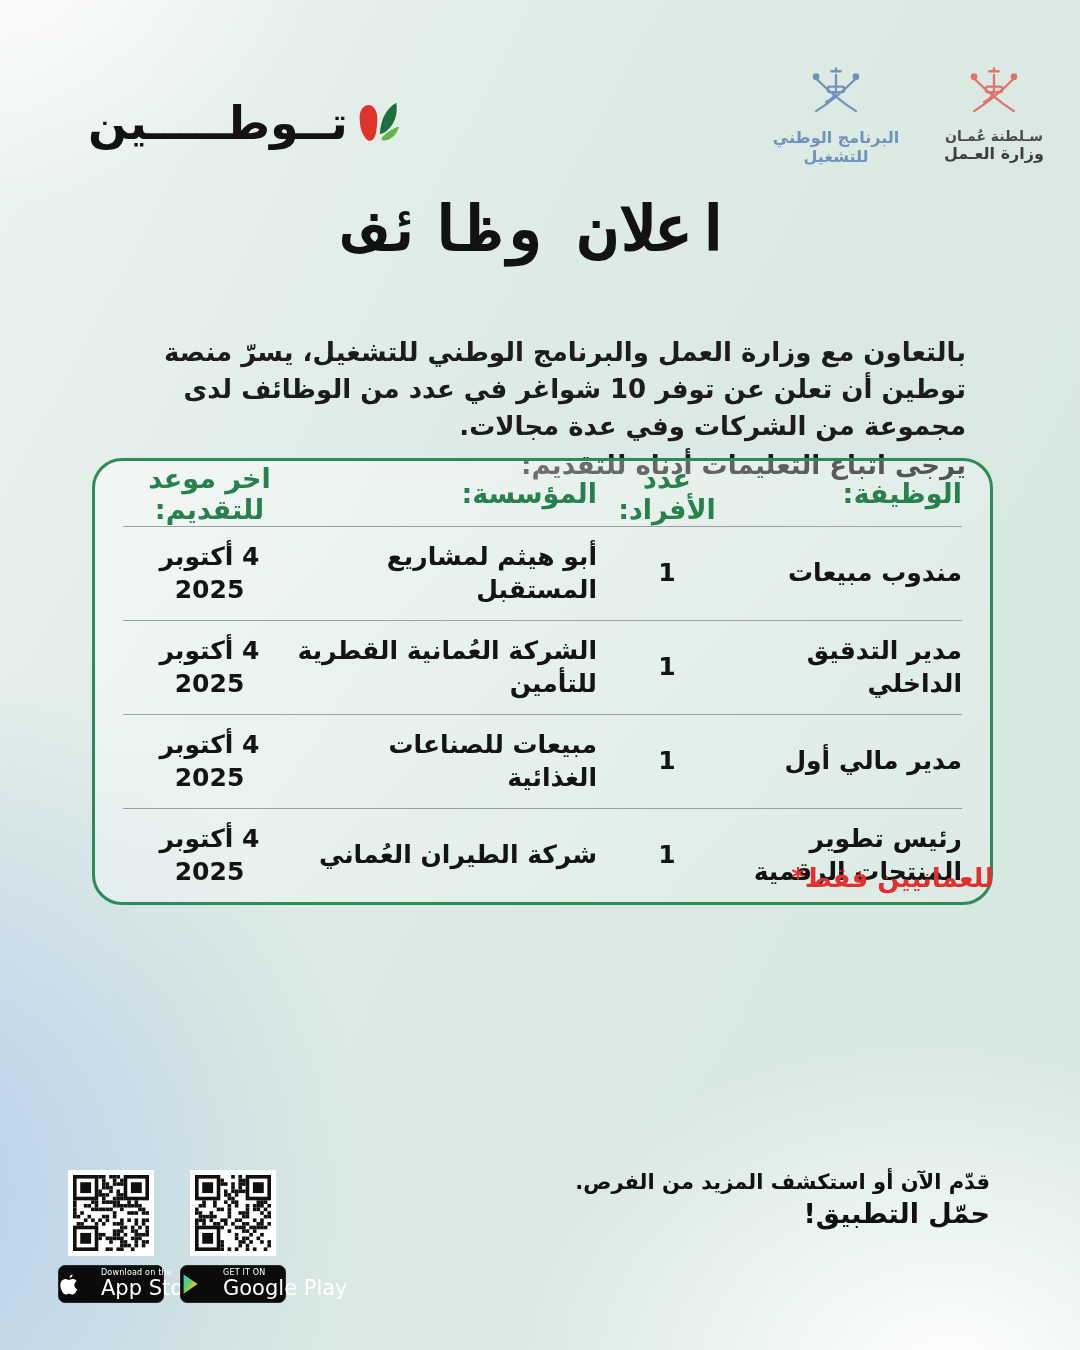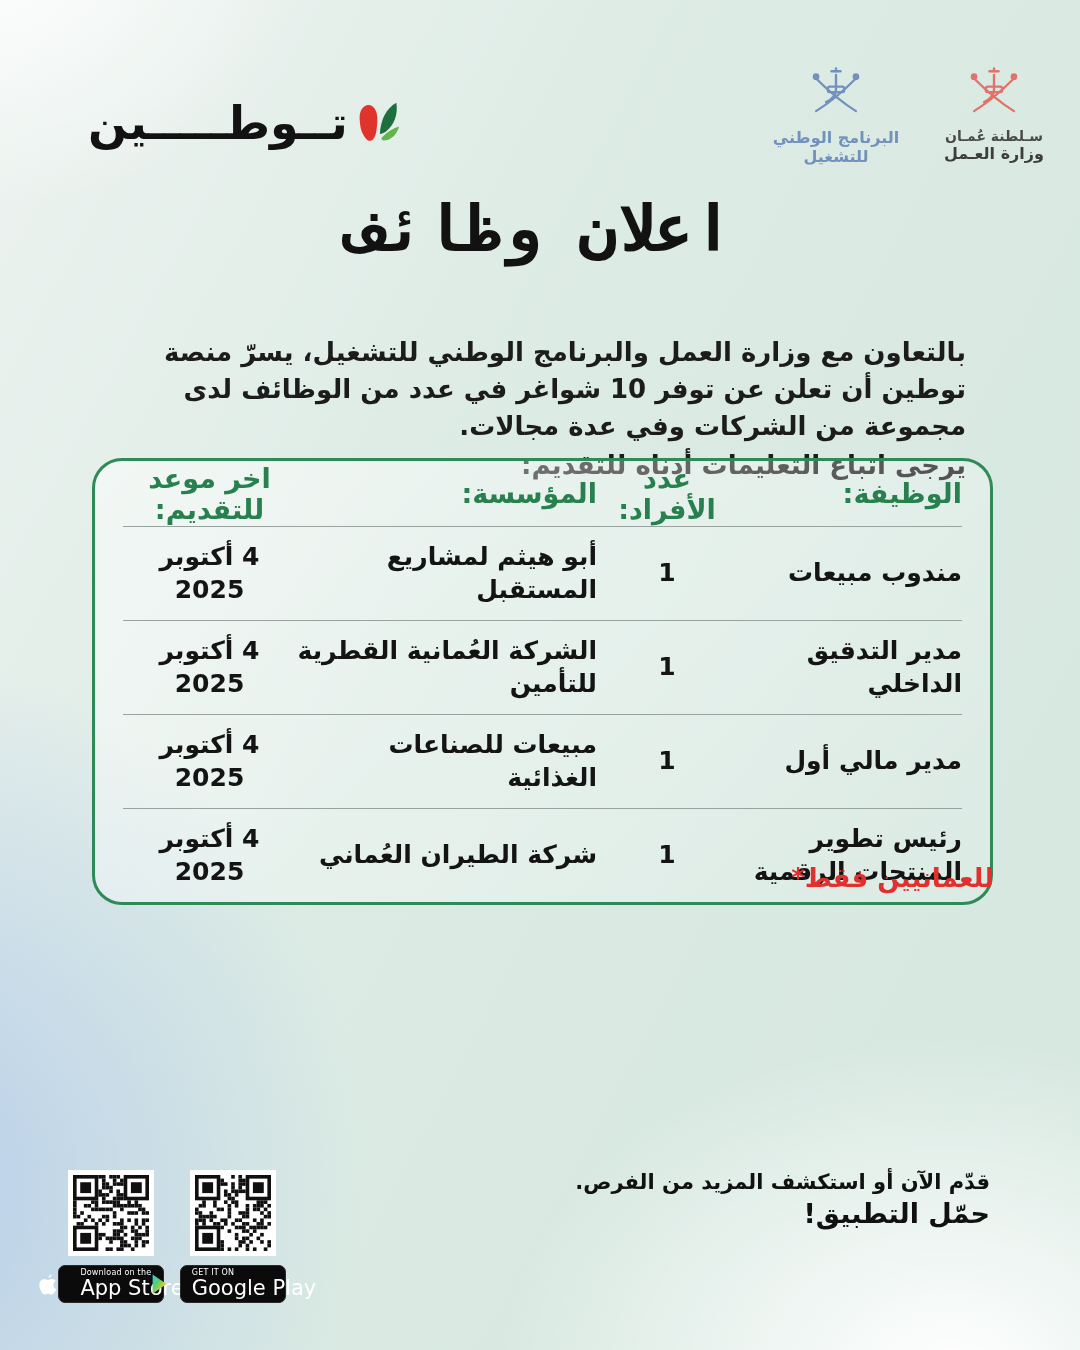--- a/index.html
+++ b/index.html
@@ -63,21 +63,21 @@
   
   .cta { position:absolute; right:90px; top:1170px; direction:rtl; text-align:right; color:#111; }
   .cta .cta1 { font-size:21px; font-weight:800; }
   .cta .cta2 { font-size:27px; font-weight:800; margin-top:4px; }
 
   .downloads { position:absolute; left:58px; top:1170px; display:flex; gap:16px; }
   .dl-col { display:flex; flex-direction:column; align-items:center; width:106px; }
   .qr-box { width:86px; height:86px; background:#fff; padding:5px; }
   .qr-box svg { width:100%; height:100%; display:block; }
   .store-badge { margin-top:9px; width:106px; height:38px; background:#0b0b0b; border-radius:7px;
-                 display:flex; align-items:center; justify-content:center; gap:21px; color:#fff;
+                 display:flex; align-items:center; justify-content:space-between; gap:21px; color:#fff;
                  border:1px solid #2a2a2a; }
   .store-badge .b-icon { width:21px; height:24px; flex:0 0 auto; }
   .badge-text { display:flex; flex-direction:column; line-height:1.05; }
   .badge-top { font-size:8px; letter-spacing:0.2px; }
   .badge-bottom { font-size:21px; font-weight:400; white-space:nowrap; }
 </style>
 </head>
 <body>
 
 <div class="page">

